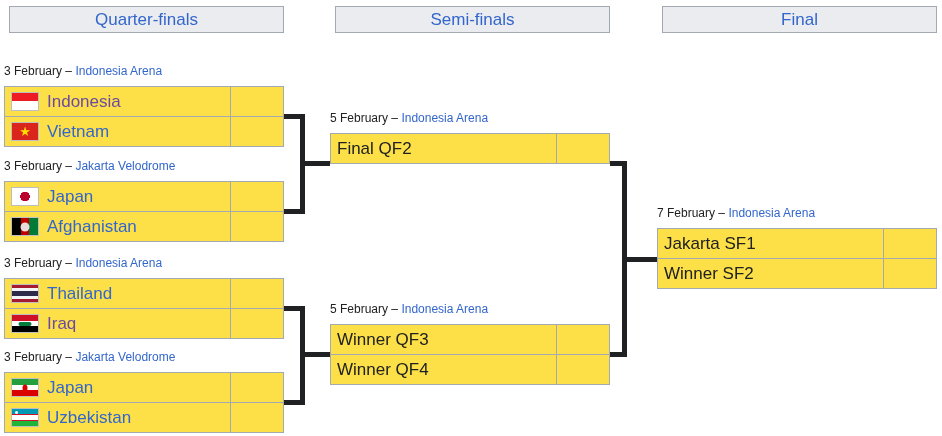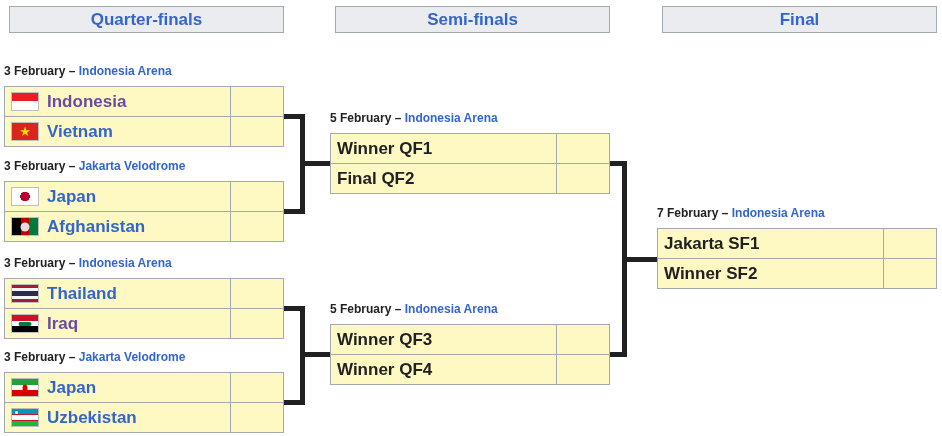--- a/index.html
+++ b/index.html
@@ -1,31 +1,31 @@
 <!DOCTYPE html>
 <html><head>
 <meta charset="utf-8">
 <style>
   html,body{margin:0;padding:0;background:#ffffff;}
   body{width:942px;height:436px;position:relative;overflow:hidden;
        font-family:"Liberation Sans","DejaVu Sans",sans-serif;color:#202122;}
-  .stage{position:absolute;left:0;top:0;width:942px;height:340px;font-weight:bold;}
+  .stage{position:absolute;left:0;top:0;width:942px;height:340px;}
 
   
   .col-header{position:absolute;top:6px;width:273px;height:25px;
     background:#eaecf0;border:1px solid #a2a9b1;
     display:flex;align-items:center;justify-content:center;}
   .col-header a{color:#3366cc;text-decoration:none;font-size:17px;cursor:pointer;}
 
   
   .match{position:absolute;width:281px;}
   .match-date{height:20px;margin-bottom:5px;font-size:12px;white-space:nowrap;line-height:20px;}
   .match-date .venue{color:#3366cc;text-decoration:none;cursor:pointer;}
 
-  table.bracket-table{border-collapse:collapse;background:#fef9c3;width:280px;table-layout:fixed;}
+  table.bracket-table{border-collapse:collapse;background:#fde047;width:280px;table-layout:fixed;}
   table.bracket-table td{border:1px solid #a2a9b1;height:29px;padding:0;font-size:17px;}
   td.team-cell{width:224px;}
   td.score-cell{width:52px;}
   .twrap{display:flex;align-items:center;padding-left:6px;}
   a.team{text-decoration:none;cursor:pointer;}
   .winner-text{padding-left:6px;}
 
   
   .flag{position:relative;display:inline-block;box-sizing:border-box;
     width:28px;height:19px;margin-right:8px;border:1px solid #bcbec0;
@@ -183,24 +183,20 @@
       </table>
   </div>
 
   <div class="match" style="left:330px;top:108px;">
     <div class="match-date">
       <span>5 February –</span>
       <a class="venue">Indonesia Arena</a>
     </div>
     <table class="bracket-table">
       <tbody>
-          <tr>
-        <td class="team-cell"><span class="winner-text">Winner QF1</span></td>
-        <td class="score-cell"></td>
-      </tr>
       <tr>
         <td class="team-cell"><span class="winner-text">Final QF2</span></td>
         <td class="score-cell"></td>
       </tr>
     </tbody>
       </table>
   </div>
 
   <div class="match" style="left:330px;top:299px;">
     <div class="match-date">

